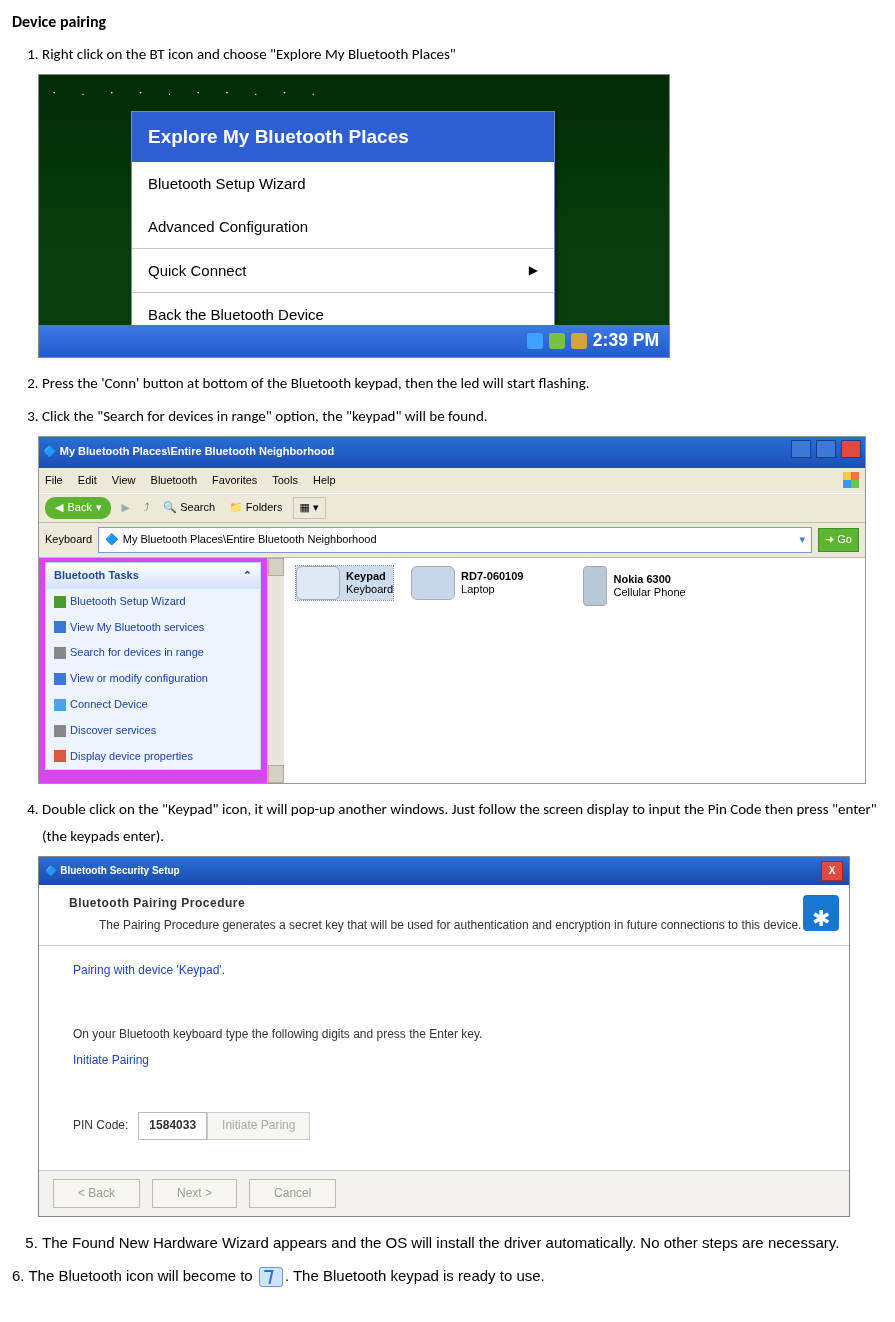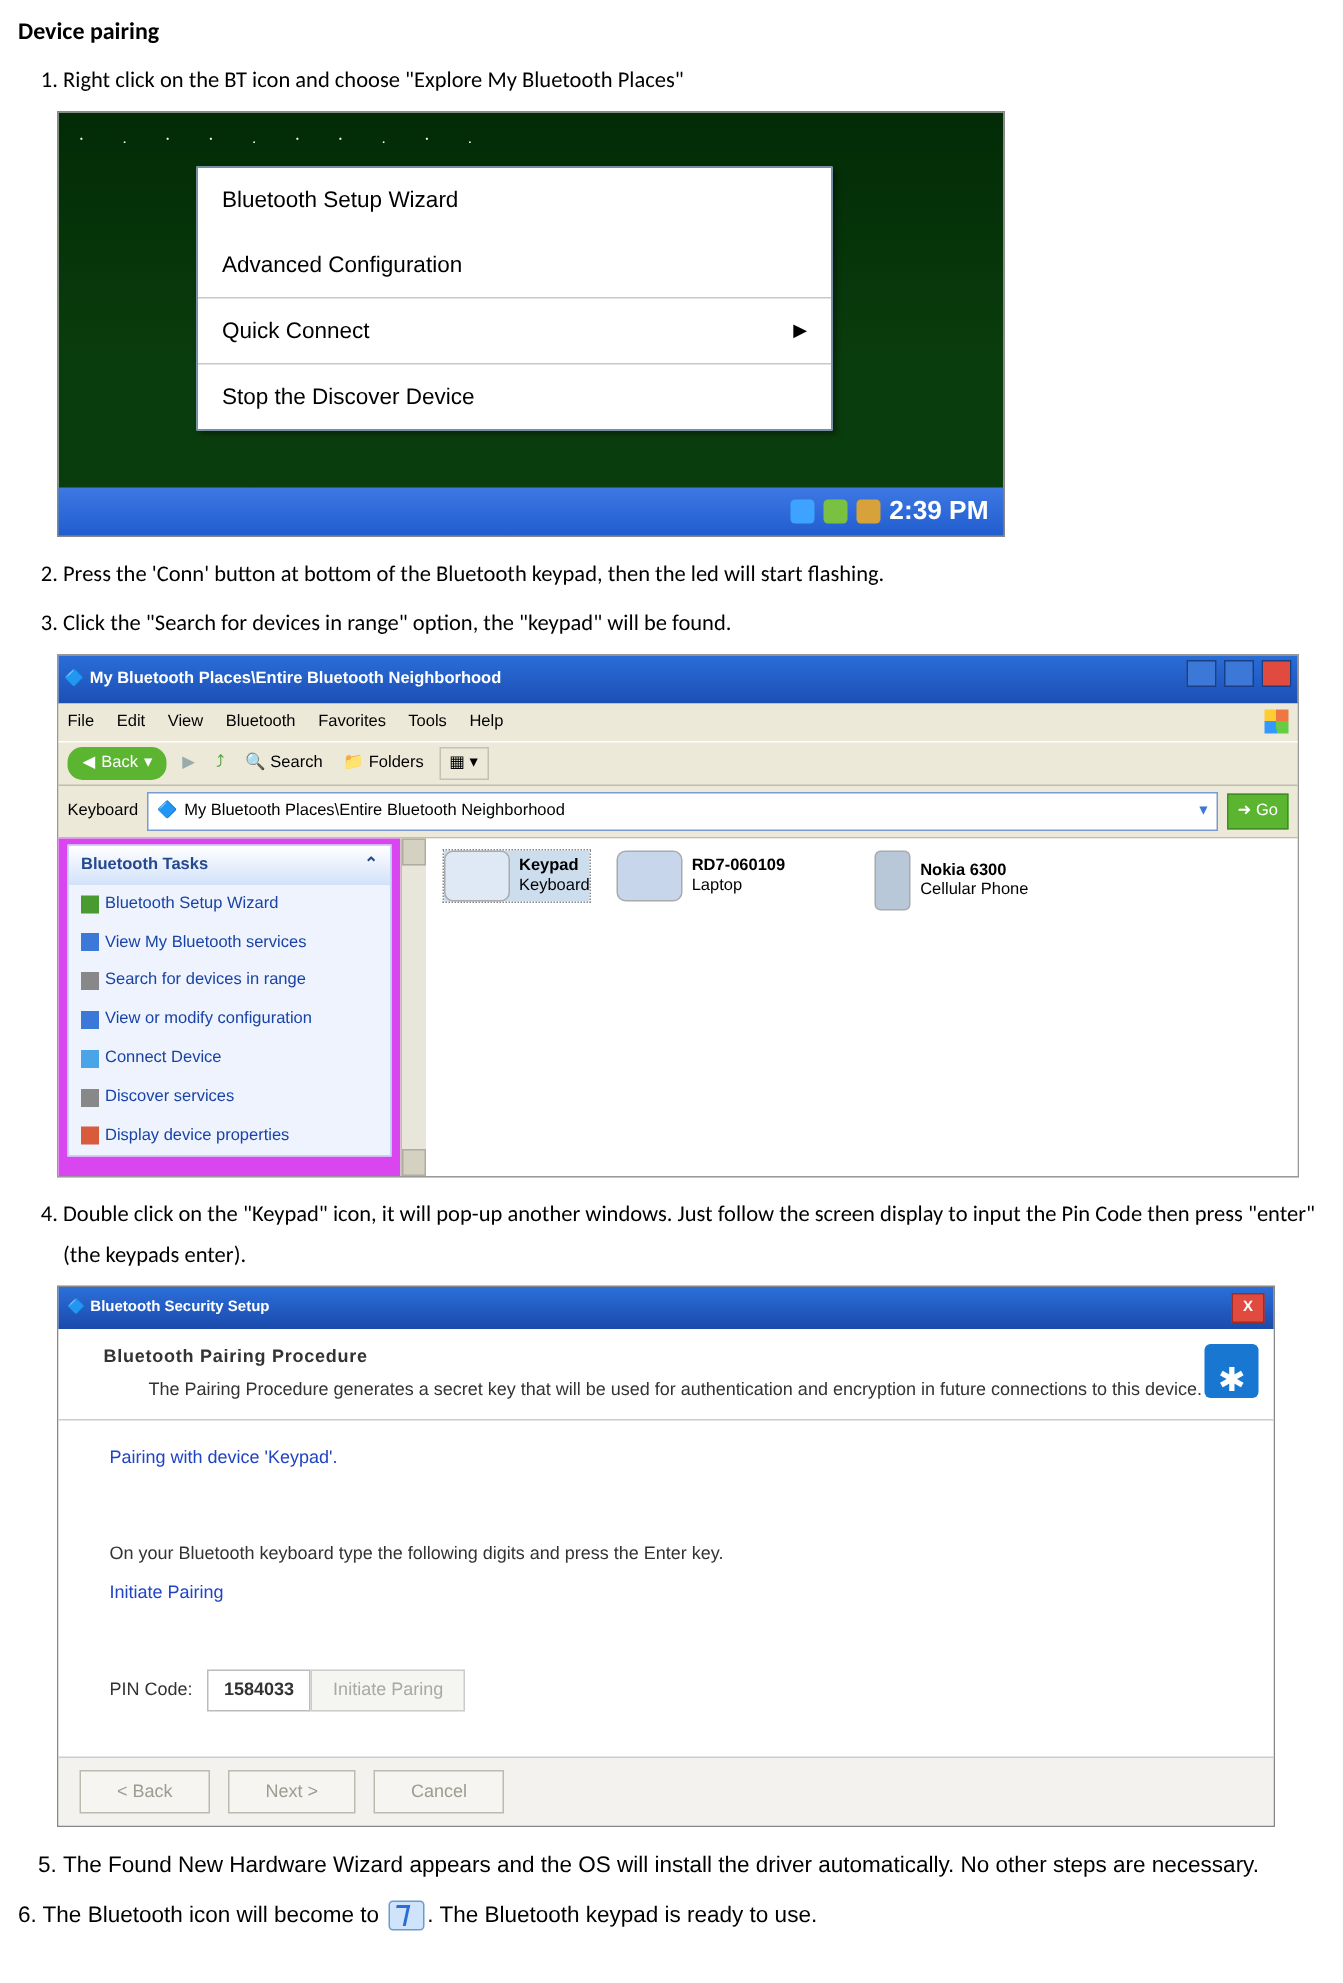--- a/index.html
+++ b/index.html
@@ -105,34 +105,37 @@
 <body>
 
 <div class="heading">Device pairing</div>
 
 <ol class="steps">
   <li>
     <span>Right click on the BT icon and choose "Explore My Bluetooth Places"</span>
     <div class="shot shot1">
       <div class="stars"></div>
       <div class="menu">
+        <div class="item selected">
+            <span>Explore My Bluetooth Places</span>
+          </div>
         <div class="item">
             <span>Bluetooth Setup Wizard</span>
           </div>
         <div class="item">
             <span>Advanced Configuration</span>
           </div>
         <div class="divider"></div>
         <div class="item">
             <span>Quick Connect</span>
             <span class="arrow">▶</span>
           </div>
         <div class="divider"></div>
         <div class="item">
-            <span>Stop the Discover Device</span>
+            <span>Back the Bluetooth Device</span>
           </div>
       </div>
       <div class="taskbar">
         <span class="tb-icon bt"></span>
         <span class="tb-icon g"></span>
         <span class="tb-icon y"></span>
         <span>2:39 PM</span>
       </div>
     </div>
   </li>

